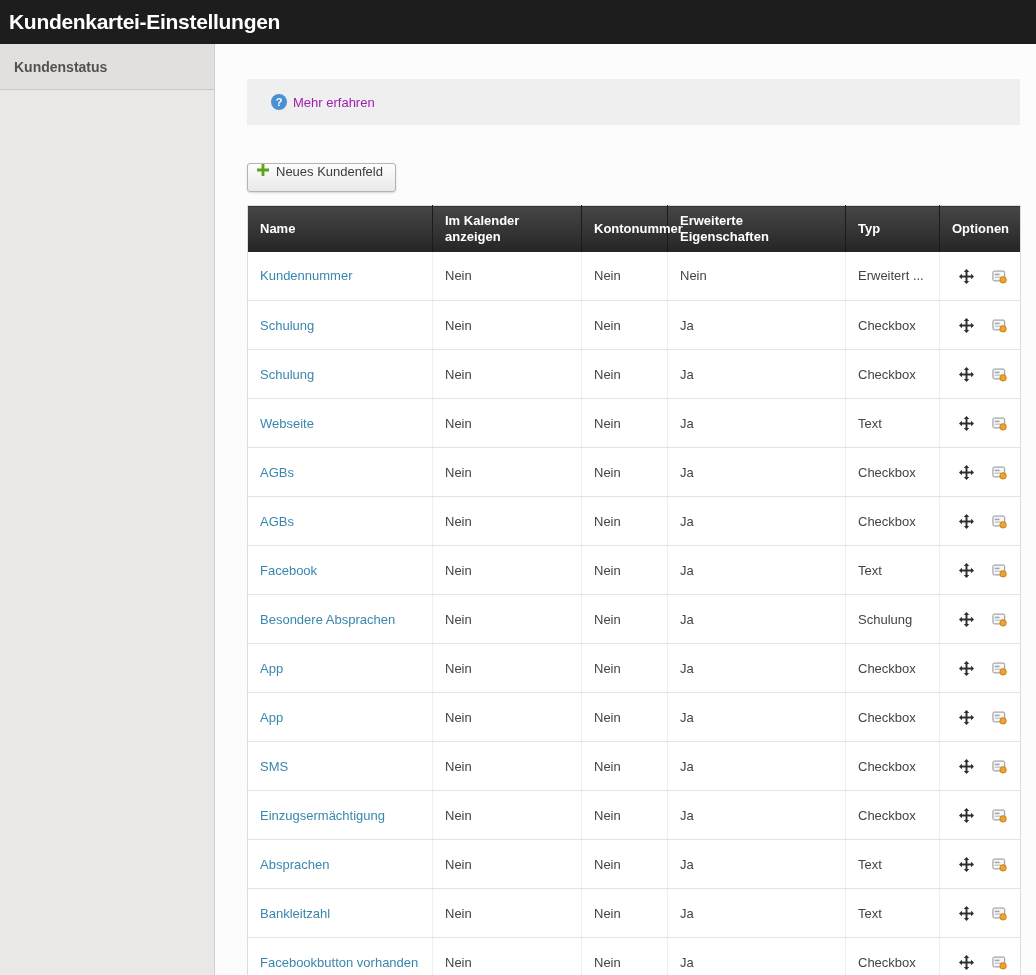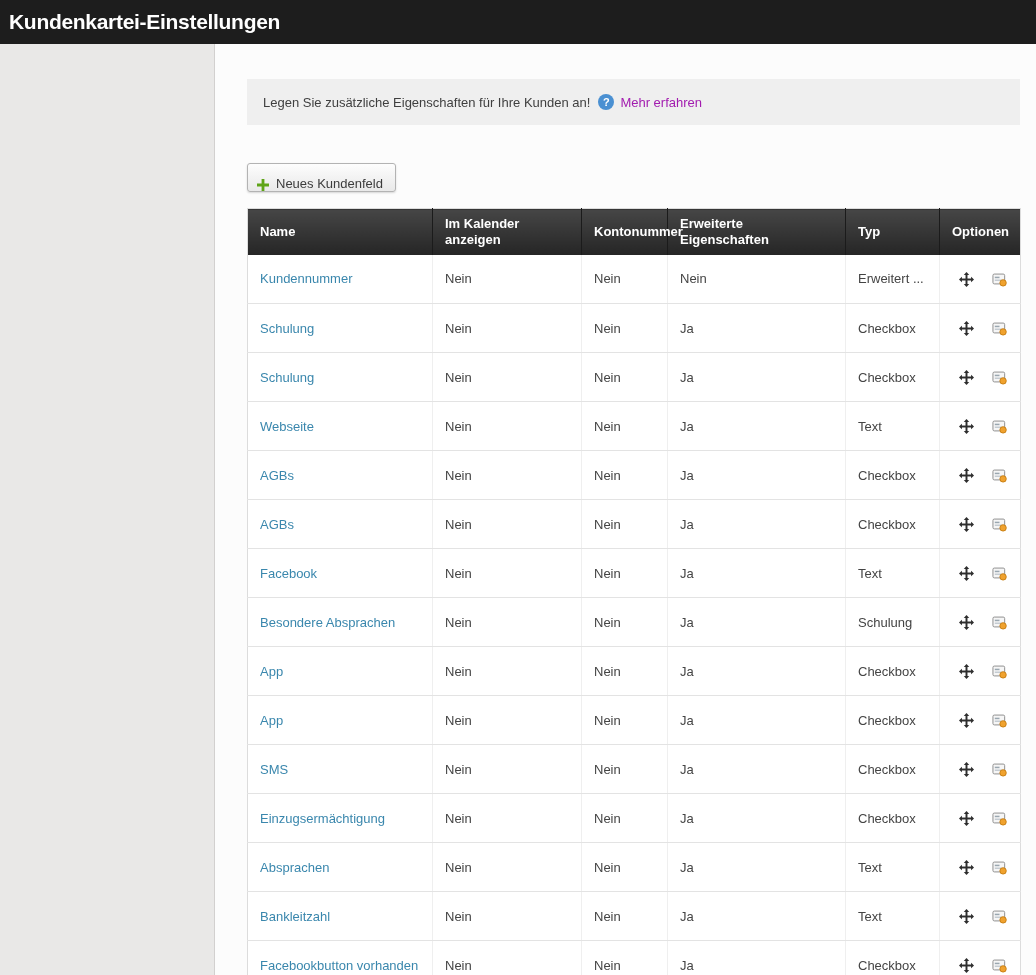--- a/index.html
+++ b/index.html
@@ -40,21 +40,21 @@
   }
   .banner .help-icon {
     display:inline-flex; width:16px; height:16px; border-radius:50%;
     background:#4a90d2; color:#fff; font-size:11px; font-weight:bold;
     align-items:center; justify-content:center; margin:0 6px 0 8px; cursor:pointer;
   }
   .banner a {
     color:#a21caf; text-decoration:none; font-size:13px;
   }
   .new-field-btn {
-    margin-top:38px; display:inline-flex; align-items:flex-end; gap:7px;
+    margin-top:38px; display:inline-flex; align-items:flex-start; gap:7px;
     height:29px; padding:0 12px 0 9px;
     background:linear-gradient(#fdfdfd,#e9e9e9);
     border:1px solid #b3b3b3; border-radius:3px;
     box-shadow:0 1px 2px rgba(0,0,0,0.15);
     font-size:13px; color:#3c3c3c; font-family:"Liberation Sans", sans-serif;
     cursor:pointer;
   }
   .plus-icon svg { display:block; }
   
   table.fields-table {
@@ -87,26 +87,28 @@
 </head>
 <body>
 
 <div class="topbar">
   <h1>Kundenkartei-Einstellungen</h1>
 </div>
 
 <div class="layout">
 
   <nav class="sidebar">
+    <div class="sidebar-item">
+      <span>Kundenstatus</span>
+    </div>
   </nav>
 
   <main class="main">
 
     <div class="banner">
-      <span>Legen Sie zusätzliche Eigenschaften für Ihre Kunden an!</span>
       <span class="help-icon">?</span>
       <a href="#">Mehr erfahren</a>
     </div>
 
     <button class="new-field-btn">
       <span class="plus-icon">
         <svg width="12" height="12" viewBox="0 0 12 12">
             <path d="M4.6 0h2.8v4.6H12v2.8H7.4V12H4.6V7.4H0V4.6h4.6z" fill="#5ea417"></path>
           </svg>
       </span>

